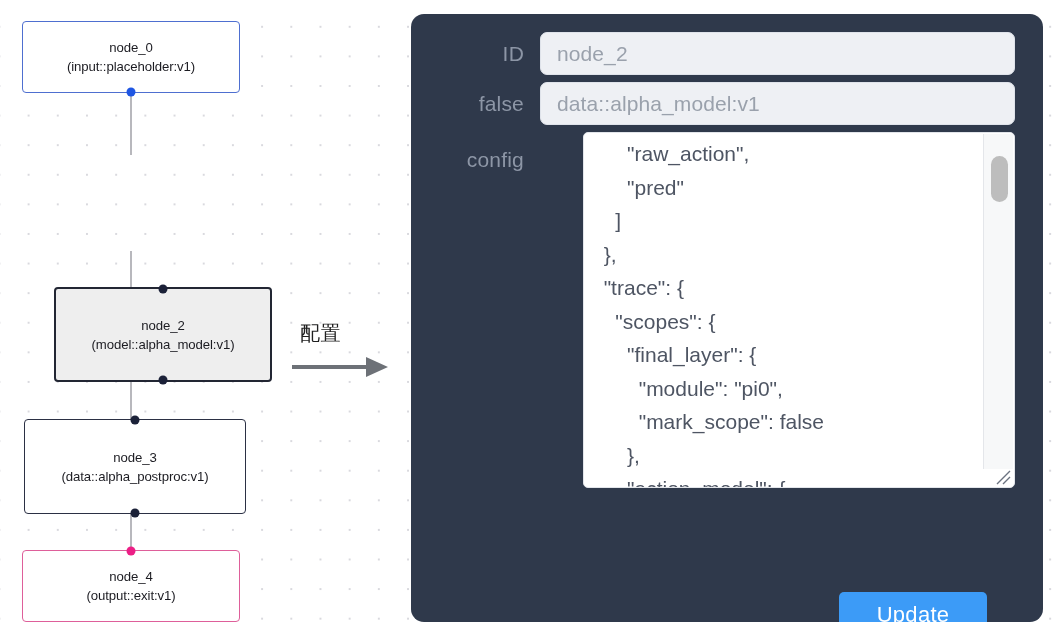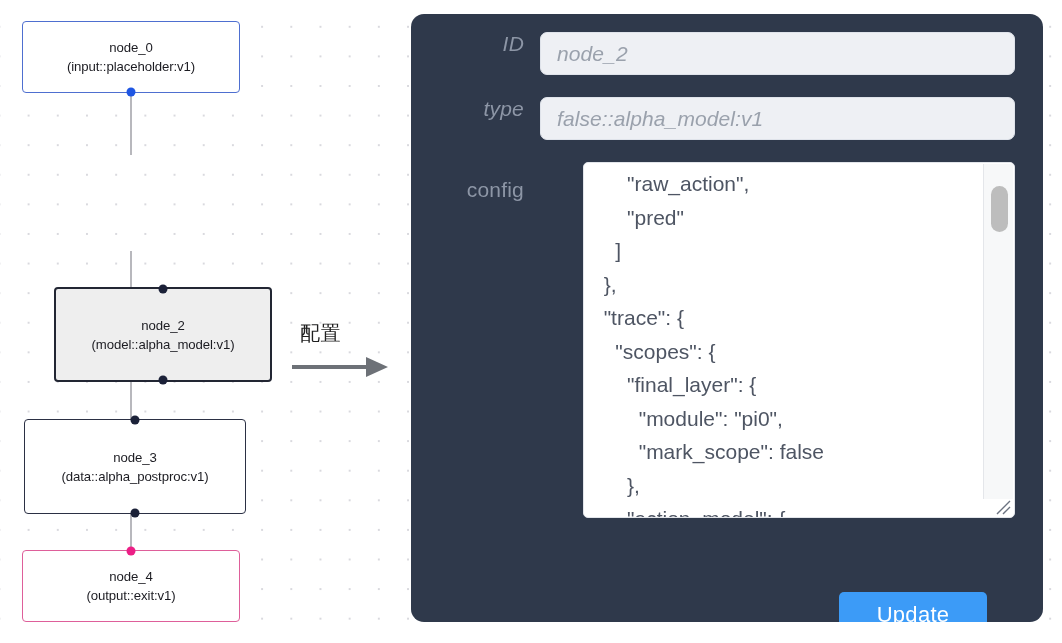--- a/index.html
+++ b/index.html
@@ -112,23 +112,22 @@
     width: 632px;
     height: 608px;
     background: #2f394b;
     border-radius: 13px;
     box-sizing: border-box;
     padding: 18px 14px 0 14px;
     overflow: hidden;
   }
   .field-row {
     display: flex;
-    align-items: flex-start;
-    margin-bottom: 22px;
-    font-style: italic;
+    align-items: center;
+    margin-bottom: 7px;
   }
   .field-label {
     width: 115px;
     flex: 0 0 115px;
     text-align: right;
     padding-right: 16px;
     box-sizing: border-box;
     color: #8d96a6;
     font-size: 21px;
     letter-spacing: 0.2px;
@@ -282,22 +281,22 @@
   </div>
 
   <div id="config-panel">
 
     <div class="field-row">
       <div class="field-label">ID</div>
       <div class="field-input" placeholder="node id">node_2</div>
     </div>
 
     <div class="field-row">
-      <div class="field-label">type</div>
-      <div class="field-input" placeholder="node type">false::alpha_model:v1</div>
+      <div class="field-label">false</div>
+      <div class="field-input" placeholder="node type">data::alpha_model:v1</div>
     </div>
 
     <div class="config-row">
       <div class="field-label">config</div>
       <div id="config-textarea-wrap">
         <div id="config-textarea" placeholder="config json">      "raw_action",
       "pred"
     ]
   },
   "trace": {

